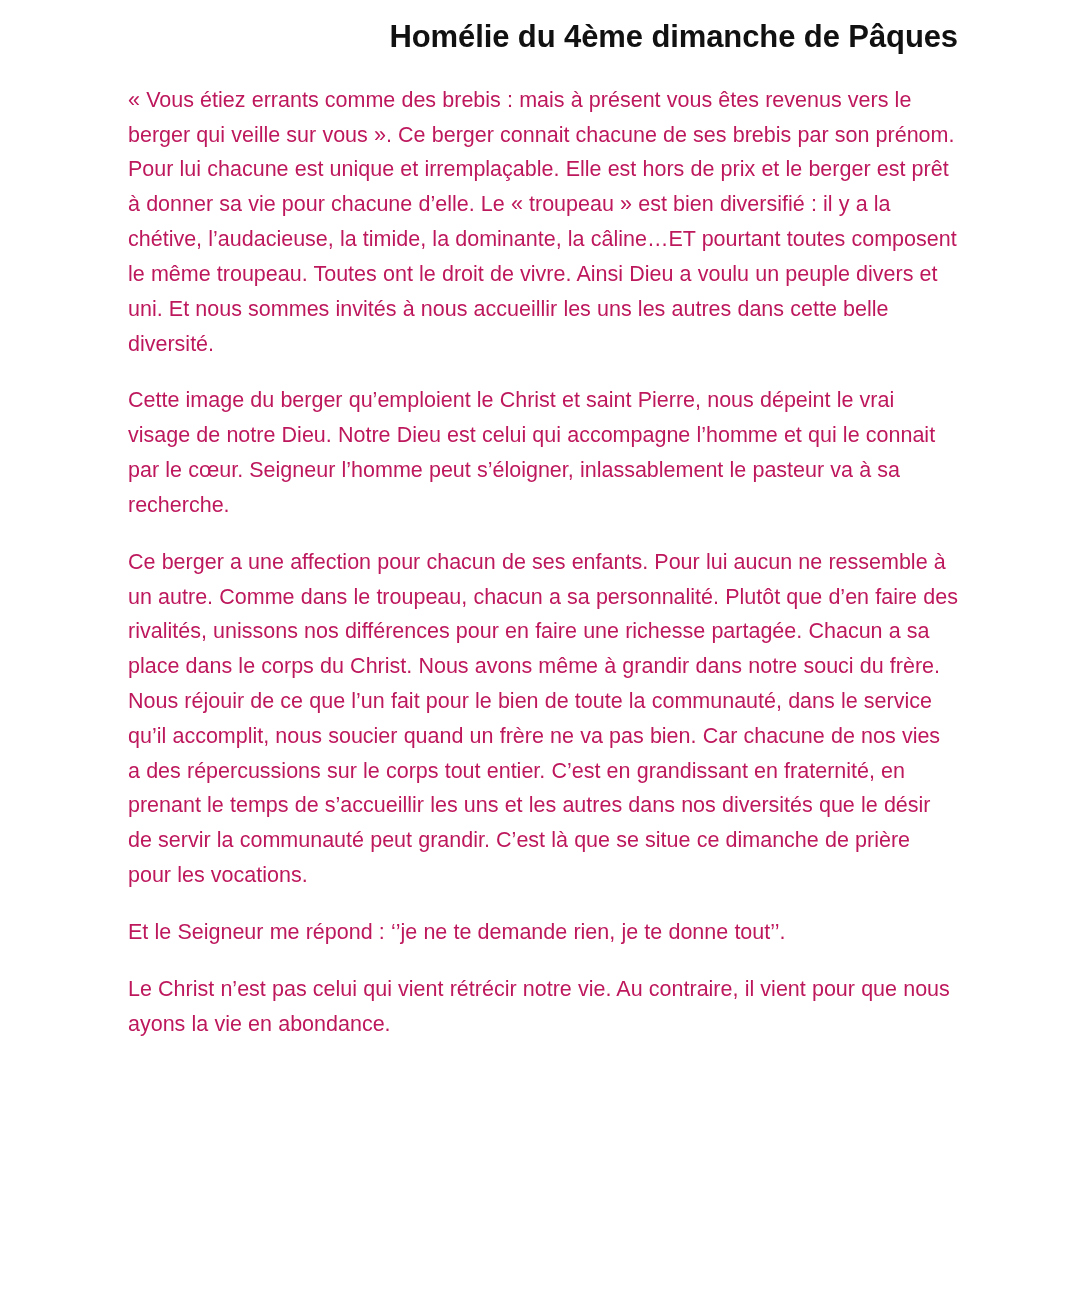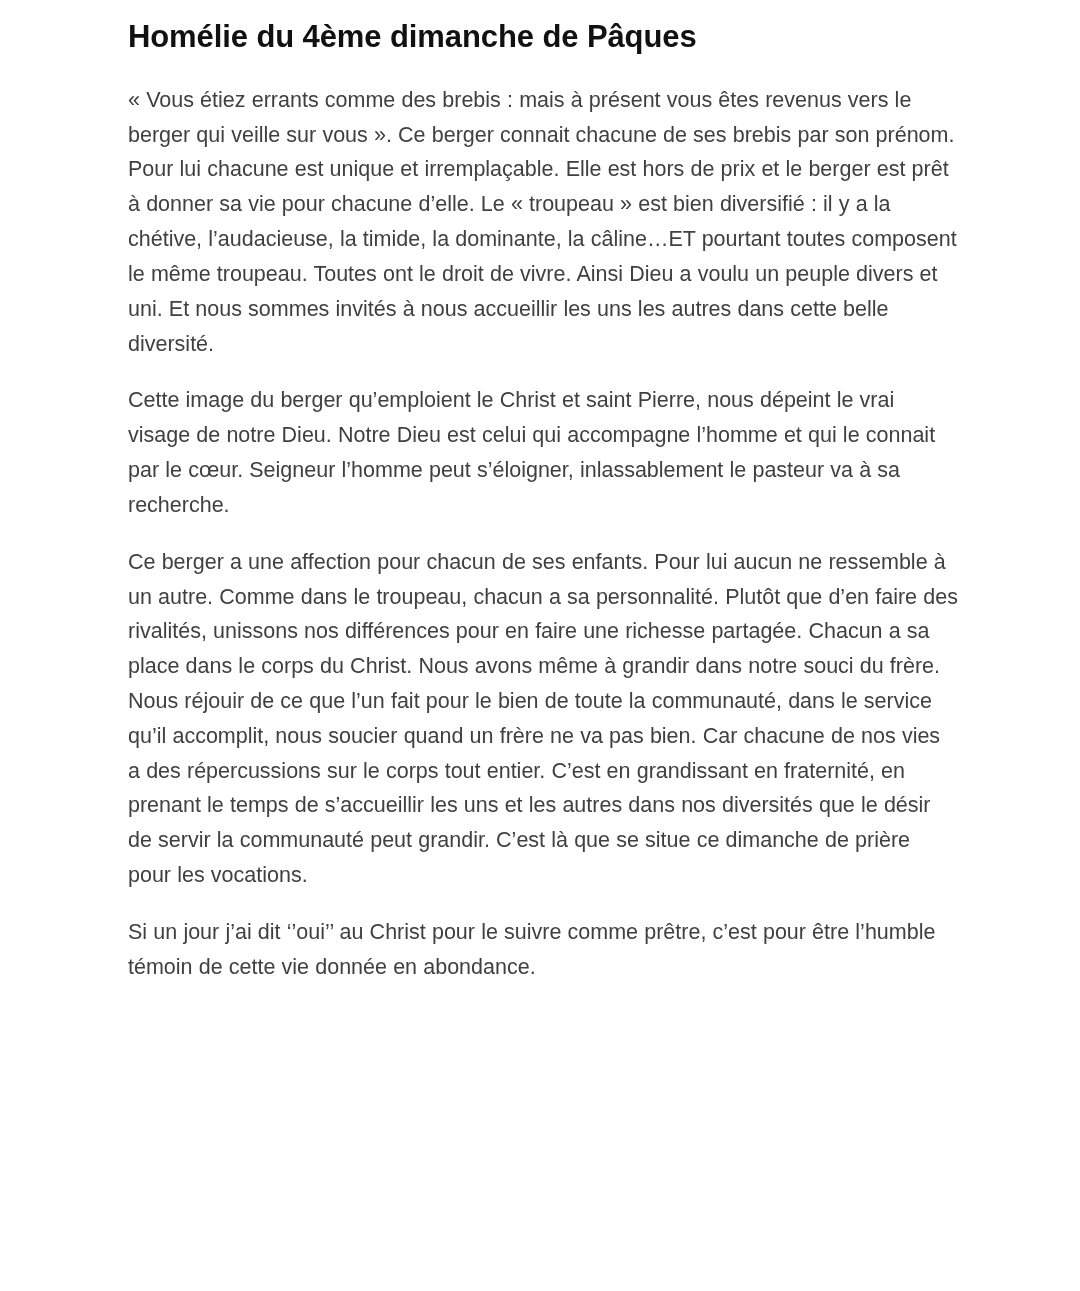--- a/index.html
+++ b/index.html
@@ -21,38 +21,40 @@
     padding: 12px 122px 20px 128px;
     background: #ffffff;
   }
   .doc-title {
     font-size: 31px;
     font-weight: 600;
     line-height: 1.25;
     letter-spacing: -0.1px;
     margin: 6px 0 26px 0;
     color: #111111;
+    text-align: right;
   }
   .para {
     font-size: 21.5px;
     line-height: 1.62;
     margin: 0 0 22px 0;
-    color: #404040;
+    color: #be185d;
     text-align: left;
     word-spacing: 0.2px;
   }
   .para:last-child {
     margin-bottom: 0;
   }
 </style>
 </head>
 <body>
 
 <div class="page">
 
   <h1 class="doc-title">Homélie du 4ème dimanche de Pâques</h1>
 
   <p class="para">« Vous étiez errants comme des brebis : mais à présent vous êtes revenus vers le berger qui veille sur vous ». Ce berger connait chacune de ses brebis par son prénom. Pour lui chacune est unique et irremplaçable. Elle est hors de prix et le berger est prêt à donner sa vie pour chacune d’elle. Le « troupeau » est bien diversifié : il y a la chétive, l’audacieuse, la timide, la dominante,  la câline…ET pourtant toutes composent le même troupeau. Toutes ont le droit de vivre. Ainsi Dieu a voulu un peuple divers et uni. Et nous sommes invités à nous accueillir les uns les autres dans cette belle diversité.</p>
   <p class="para">Cette image du berger qu’emploient le Christ et saint Pierre, nous dépeint le vrai visage de notre Dieu. Notre Dieu est celui qui accompagne  l’homme et qui le connait par le cœur. Seigneur l’homme peut s’éloigner, inlassablement le pasteur va à sa recherche.</p>
   <p class="para"> Ce berger a une affection pour chacun de ses enfants. Pour lui aucun ne ressemble à un autre. Comme dans le troupeau, chacun a sa personnalité. Plutôt que d’en faire des rivalités, unissons nos différences pour en faire une richesse partagée. Chacun a sa place dans le corps du Christ. Nous avons même à grandir dans notre souci du frère. Nous réjouir de ce que l’un fait pour le bien de toute la communauté, dans le service qu’il accomplit, nous soucier quand un frère ne va pas bien. Car chacune de nos vies a des répercussions sur le corps tout entier. C’est en grandissant en fraternité, en prenant le temps de s’accueillir les uns et les autres dans nos diversités que le désir de servir la communauté peut grandir. C’est là que se situe ce dimanche de prière pour les vocations.</p>
-  <p class="para"> Si un jour j’ai dit ‘’oui’’ au Christ pour le suivre comme prêtre, c’est pour être l’humble témoin de cette vie donnée en abondance.</p>
+  <p class="para">Et le Seigneur me répond : ‘’je ne te demande rien, je te donne tout’’.</p>
+  <p class="para"> Le Christ n’est pas celui qui vient rétrécir notre vie. Au contraire, il vient pour que nous ayons la vie en abondance.</p>
 
 </div>
 
 </body></html>

